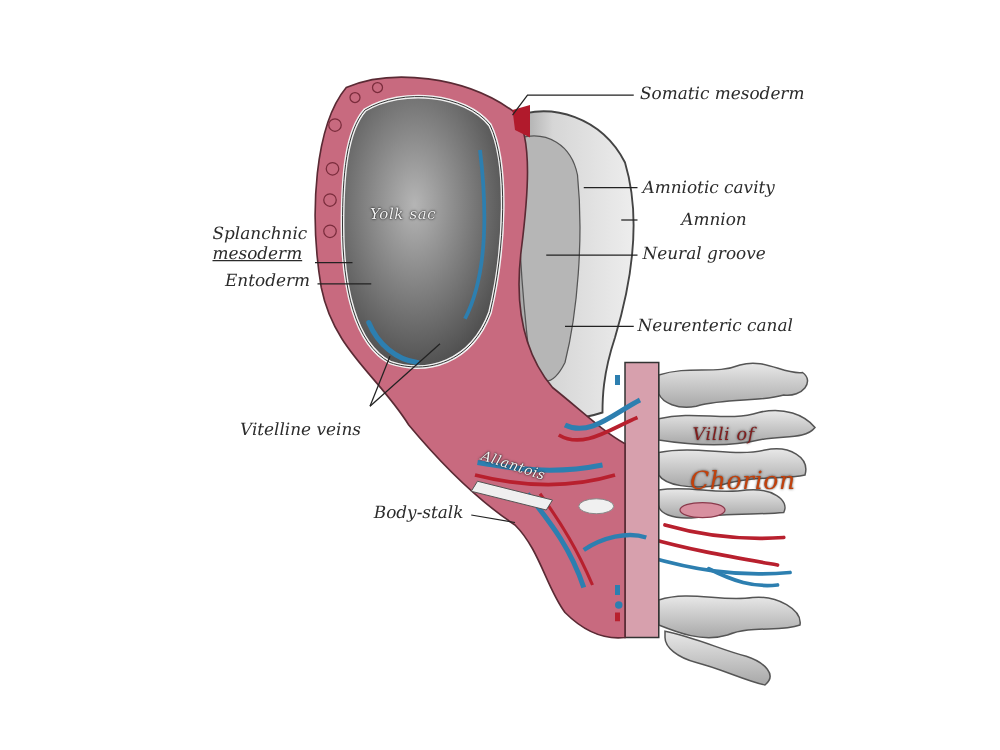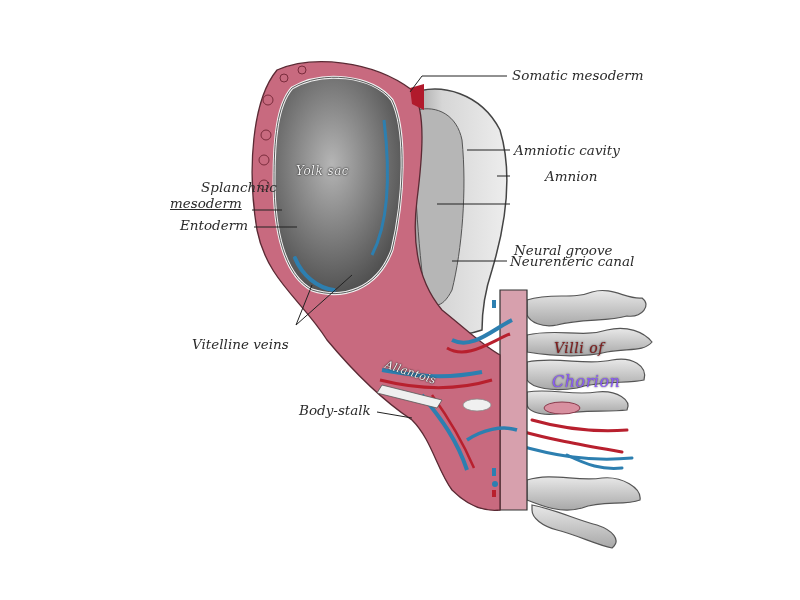--- a/index.html
+++ b/index.html
@@ -107,26 +107,26 @@
       <polyline points="284,325 300,285"></polyline>
       <polyline points="284,325 340,275"></polyline>
       <line x1="365" y1="412" x2="400" y2="418"></line>
     </g>
   </svg>
 
   
   <span class="label" style="left:500px;top:68px;">Somatic mesoderm</span>
   <span class="label" style="left:502px;top:143px;">Amniotic cavity</span>
   <span class="label" style="left:502px;top:169px;margin-left:31px;">Amnion</span>
-  <span class="label" style="left:502px;top:196px;margin-top:47px;">Neural groove</span>
+  <span class="label" style="left:502px;top:196px;">Neural groove</span>
   <span class="label" style="left:498px;top:254px;">Neurenteric canal</span>
-  <span class="label" style="left:158px;top:180px;margin-left:31px;">Splanchnic</span>
+  <span class="label" style="left:158px;top:180px;">Splanchnic</span>
   <span class="label" style="left:158px;top:196px;text-decoration:underline;">mesoderm</span>
   <span class="label" style="left:168px;top:218px;">Entoderm</span>
   <span class="label" style="left:180px;top:318px;margin-top:19px;">Vitelline veins</span>
   <span class="label" style="left:287px;top:403px;">Body-stalk</span>
 
   
   <span class="inlabel" style="left:284px;top:164px;font-size:12px;">Yolk sac</span>
   <span class="inlabel" style="left:372px;top:366px;font-size:11px;transform:rotate(18deg);">Allantois</span>
   <span class="inlabel" style="left:542px;top:340px;font-size:14px;color:#7f1d1d;text-shadow:0 0 2px #333;">Villi of</span>
-  <span class="inlabel" style="left:540px;top:372px;font-size:16px;color:#8b5cf6;text-shadow:0 0 2px #333;">Chorion</span>
+  <span class="inlabel" style="left:540px;top:372px;font-size:20px;color:#c2410c;text-shadow:0 0 2px #333;">Chorion</span>
 </div>
 
 </body></html>

